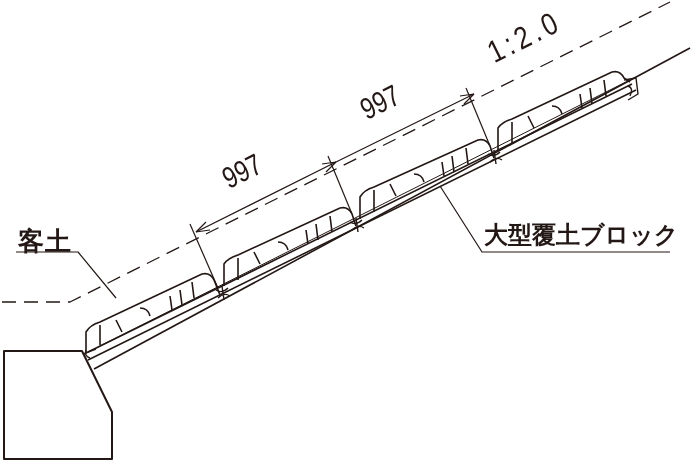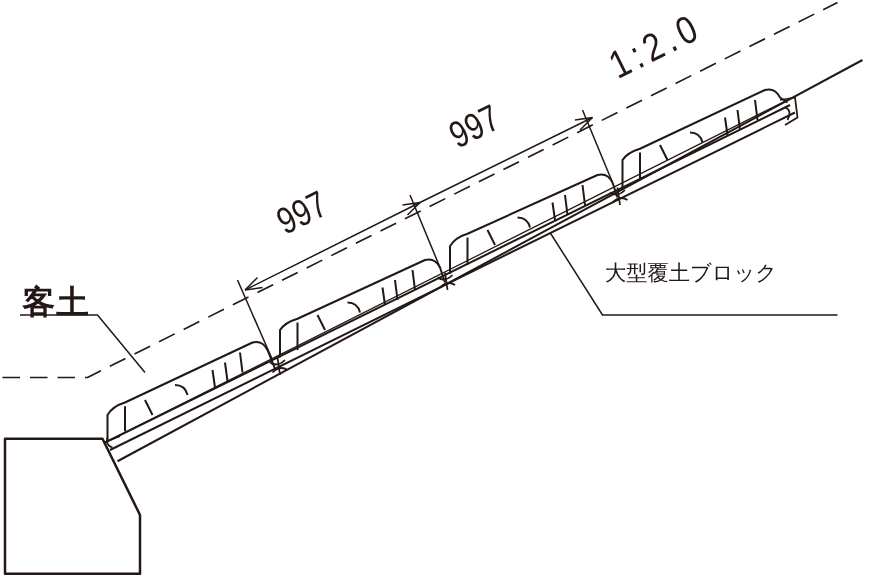--- a/index.html
+++ b/index.html
@@ -1,20 +1,20 @@
 <!DOCTYPE html>
 <html><head>
   <meta charset="utf-8">
   <style>
     html, body { margin: 0; padding: 0; background: #ffffff; }
     body { width: 700px; height: 461px; overflow: hidden; position: relative; }
     #diagram { position: absolute; left: 0; top: 0; width: 700px; height: 461px; }
     .lbl { position: absolute; color: #231815; font-family: "DejaVu Sans", sans-serif; white-space: nowrap; }
     .lbl-kyakudo { left: 18px; top: 224px; font-size: 26px; font-weight: bold; letter-spacing: 1px; }
-    .lbl-block { left: 484px; top: 207px; font-size: 17px; font-weight: normal; letter-spacing: 0px; }
+    .lbl-block { left: 484px; top: 219px; font-size: 24px; font-weight: bold; letter-spacing: 0px; }
     .dim { position: absolute; color: #231815; font-family: "Liberation Sans", sans-serif; font-size: 24px; transform-origin: left bottom; white-space: nowrap; }
     .dim-1 { left: 232px; top: 168px; transform: rotate(-26.5deg) scaleY(1.25); }
     .dim-2 { left: 370px; top: 99px; transform: rotate(-26.5deg) scaleY(1.25); }
     .ratio { position: absolute; left: 498px; top: 40px; color: #231815; font-family: "Liberation Sans", sans-serif; font-size: 26px; letter-spacing: 4px; transform-origin: left bottom; transform: rotate(-26.5deg) scaleY(1.2); white-space: nowrap; }
   </style>
 </head>
 <body>
 
 <div>
   <svg id="diagram" width="700" height="461" viewBox="0 0 700 461" xmlns="http://www.w3.org/2000/svg">

